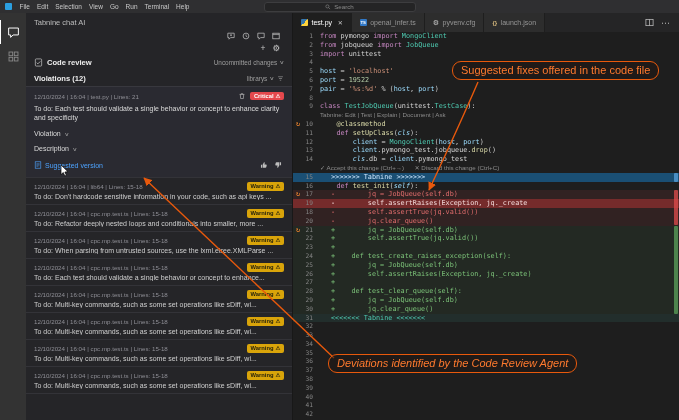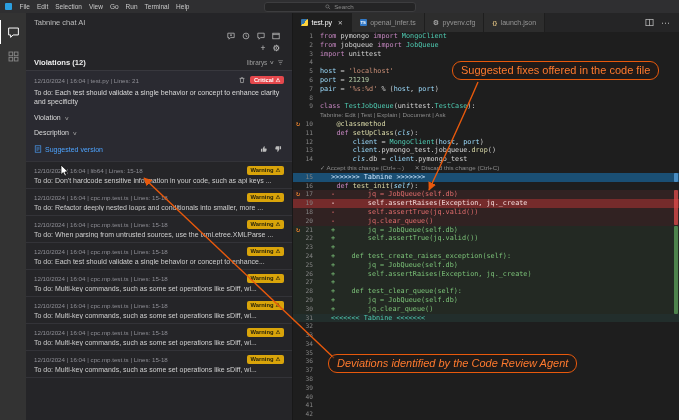--- a/index.html
+++ b/index.html
@@ -184,20 +184,33 @@
               <rect x="1" y="1.5" width="8" height="7" fill="none" stroke="#c5c5c5" stroke-width="0.9"></rect>
               <path d="M1 3.2h8" stroke="#c5c5c5" stroke-width="0.8"></path>
             </svg>
           </span>
       </div>
       <div class="icon-row">
         <span class="glyph-btn">+</span>
         <span class="glyph-btn">⚙</span>
       </div>
 
+      <div class="section-row">
+        <span class="section-left">
+          <svg viewBox="0 0 10 10">
+              <rect x="1.5" y="1" width="7" height="8" rx="1" fill="none" stroke="#c5c5c5" stroke-width="0.8"></rect>
+              <path d="M3 5.2l1.3 1.3L7 3.8" fill="none" stroke="#c5c5c5" stroke-width="0.9"></path>
+            </svg>
+          <span>Code review</span>
+        </span>
+        <span class="section-right">
+          <span>Uncommitted changes</span>
+            <span class="chev">∨</span>
+        </span>
+      </div>
 
       <div class="section-row">
         <span class="section-left">
             <span>Violations (12)</span>
           </span>
         <span class="section-right">
           <span>librarys</span>
             <span class="chev">∨</span>
           <svg class="filter-icon" viewBox="0 0 10 10">
               <path d="M1.5 2.5h7M2.8 5h4.4M4 7.5h2" stroke="#9d9d9d" stroke-width="0.9" fill="none"></path>
@@ -388,21 +401,21 @@
         <div class="ruler">
           <div class="mark blue"></div>
           <div class="mark red"></div>
           <div class="mark green"></div>
         </div>
       <div class="code-row"><span class="gutter-glyph"></span><span class="gutter-num">1</span><span class="code-text"><span class="tok-k">from</span><span class="tok-p"> pymongo </span><span class="tok-k">import</span><span class="tok-t"> MongoClient</span></span></div>
           <div class="code-row"><span class="gutter-glyph"></span><span class="gutter-num">2</span><span class="code-text"><span class="tok-k">from</span><span class="tok-p"> jobqueue </span><span class="tok-k">import</span><span class="tok-t"> JobQueue</span></span></div>
           <div class="code-row"><span class="gutter-glyph"></span><span class="gutter-num">3</span><span class="code-text"><span class="tok-k">import</span><span class="tok-p"> unittest</span></span></div>
           <div class="code-row"><span class="gutter-glyph"></span><span class="gutter-num">4</span><span class="code-text"></span></div>
           <div class="code-row"><span class="gutter-glyph"></span><span class="gutter-num">5</span><span class="code-text"><span class="tok-v">host</span><span class="tok-o"> = </span><span class="tok-s">'localhost'</span></span></div>
-          <div class="code-row"><span class="gutter-glyph"></span><span class="gutter-num">6</span><span class="code-text"><span class="tok-v">port</span><span class="tok-o"> = </span><span class="tok-num">21219</span></span></div>
+          <div class="code-row"><span class="gutter-glyph"></span><span class="gutter-num">6</span><span class="code-text"><span class="tok-v">port</span><span class="tok-o"> = </span><span class="tok-num">19522</span></span></div>
           <div class="code-row"><span class="gutter-glyph"></span><span class="gutter-num">7</span><span class="code-text"><span class="tok-v">pair</span><span class="tok-o"> = </span><span class="tok-s">'%s:%d'</span><span class="tok-o"> % (</span><span class="tok-v">host</span><span class="tok-o">, </span><span class="tok-v">port</span><span class="tok-o">)</span></span></div>
           <div class="code-row"><span class="gutter-glyph"></span><span class="gutter-num">8</span><span class="code-text"></span></div>
           <div class="code-row"><span class="gutter-glyph"></span><span class="gutter-num">9</span><span class="code-text"><span class="tok-k">class</span><span class="tok-o"> </span><span class="tok-t">TestJobQueue</span><span class="tok-o">(</span><span class="tok-p">unittest</span><span class="tok-o">.</span><span class="tok-t">TestCase</span><span class="tok-o">):</span></span></div>
           <div class="code-row lens-row"><span class="gutter-glyph"></span><span class="gutter-num"></span><span class="lens-text">Tabnine: Edit | Test | Explain | Document | Ask</span></div>
           <div class="code-row"><span class="gutter-glyph fix">↻</span><span class="gutter-num">10</span><span class="code-text"><span class="tok-o">    </span><span class="tok-dec">@classmethod</span></span></div>
           <div class="code-row"><span class="gutter-glyph"></span><span class="gutter-num">11</span><span class="code-text"><span class="tok-o">    </span><span class="tok-k">def</span><span class="tok-o"> </span><span class="tok-f">setUpClass</span><span class="tok-o">(</span><span class="tok-sf">cls</span><span class="tok-o">):</span></span></div>
           <div class="code-row"><span class="gutter-glyph"></span><span class="gutter-num">12</span><span class="code-text"><span class="tok-o">        </span><span class="tok-v">client</span><span class="tok-o"> = </span><span class="tok-t">MongoClient</span><span class="tok-o">(</span><span class="tok-v">host</span><span class="tok-o">, </span><span class="tok-v">port</span><span class="tok-o">)</span></span></div>
           <div class="code-row"><span class="gutter-glyph"></span><span class="gutter-num">13</span><span class="code-text"><span class="tok-o">        </span><span class="tok-v">client</span><span class="tok-o">.pymongo_test.jobqueue.</span><span class="tok-f">drop</span><span class="tok-o">()</span></span></div>
           <div class="code-row"><span class="gutter-glyph"></span><span class="gutter-num">14</span><span class="code-text"><span class="tok-o">        </span><span class="tok-sf">cls</span><span class="tok-o">.db = </span><span class="tok-v">client</span><span class="tok-o">.pymongo_test</span></span></div>
           <div class="code-row lens-row"><span class="gutter-glyph"></span><span class="gutter-num"></span><span class="lens-text">✓ Accept this change (Ctrl+→)      ✕ Discard this change (Ctrl+C)</span></div>

